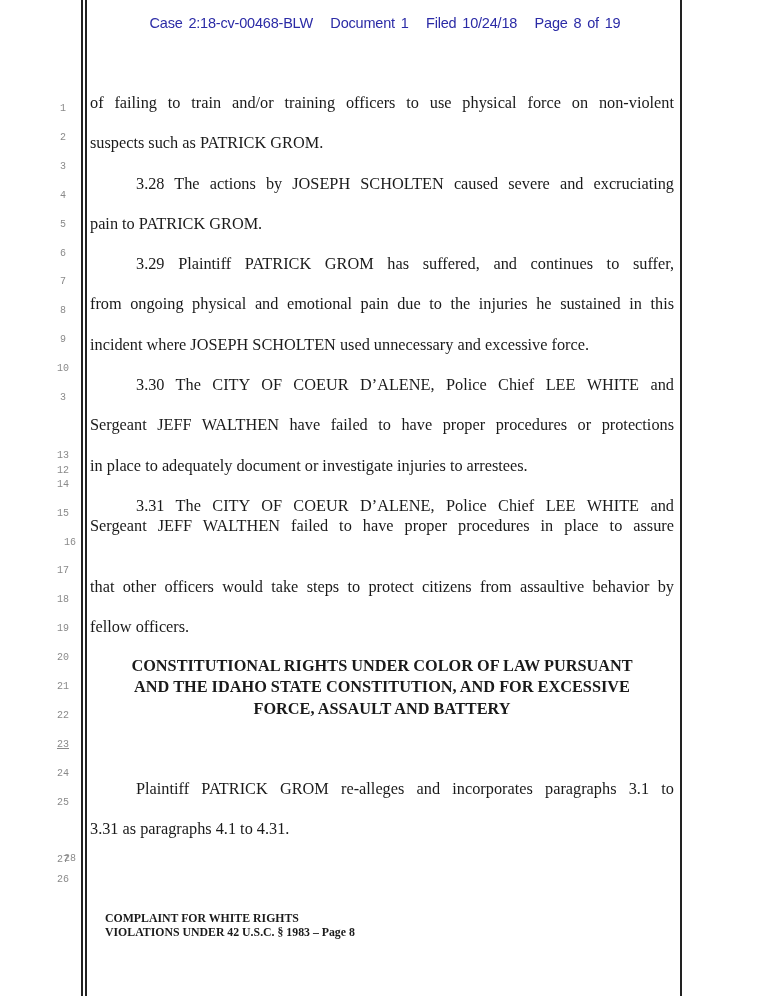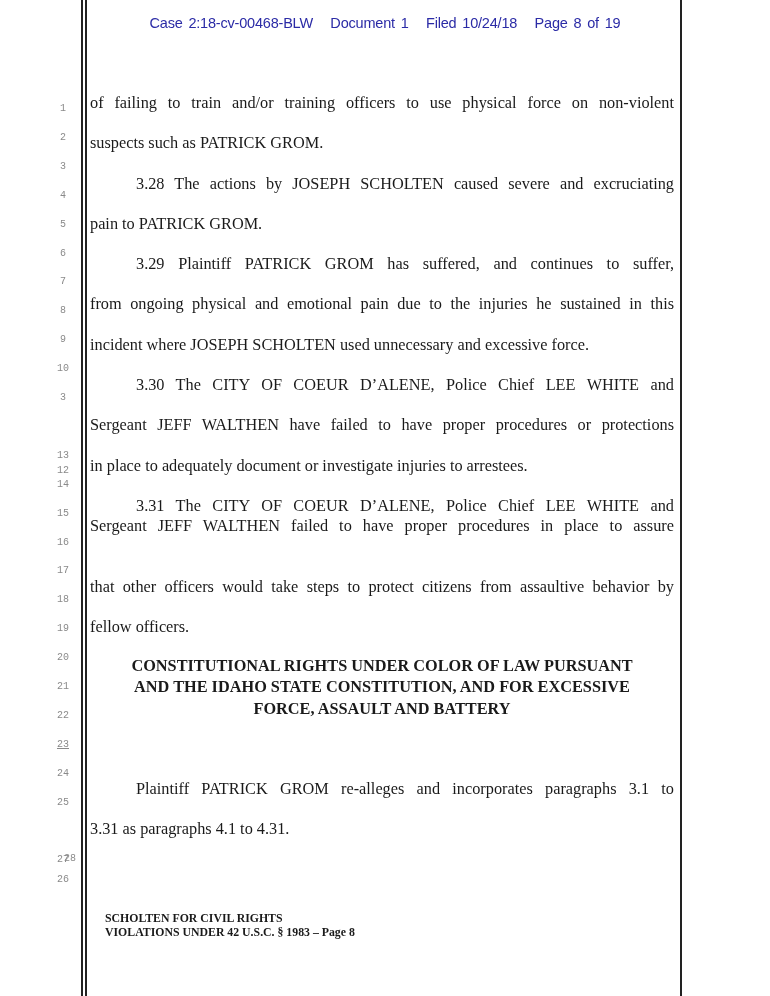--- a/index.html
+++ b/index.html
@@ -66,21 +66,21 @@
       <div class="ln" style="top: 247.5px;">6</div>
       <div class="ln" style="top: 276.4px;">7</div>
       <div class="ln" style="top: 305.3px;">8</div>
       <div class="ln" style="top: 334.2px;">9</div>
       <div class="ln" style="top: 363.1px;">10</div>
       <div class="ln" style="top: 392px;">3</div>
       <div class="ln" style="top: 420.9px; margin-top: 44px;">12</div>
       <div class="ln" style="top: 449.8px;">13</div>
       <div class="ln" style="top: 478.7px;">14</div>
       <div class="ln" style="top: 507.6px;">15</div>
-      <div class="ln" style="top: 536.5px;">16</div>
+      <div class="ln" style="top: 536.5px; text-align: right;">16</div>
       <div class="ln" style="top: 565.4px;">17</div>
       <div class="ln" style="top: 594.3px;">18</div>
       <div class="ln" style="top: 623.2px;">19</div>
       <div class="ln" style="top: 652.1px;">20</div>
       <div class="ln" style="top: 681px;">21</div>
       <div class="ln" style="top: 709.9px;">22</div>
       <div class="ln" style="top: 738.8px; text-decoration: underline;">23</div>
       <div class="ln" style="top: 767.7px;">24</div>
       <div class="ln" style="top: 796.6px;">25</div>
       <div class="ln" style="top: 825.5px; margin-top: 48px;">26</div>
@@ -110,16 +110,16 @@
     <div>AND THE IDAHO STATE CONSTITUTION, AND FOR EXCESSIVE</div>
     <div>FORCE, ASSAULT AND BATTERY</div>
   </div>
 
   <div class="body-text">
     <div class="line justify indent" style="top:779px">Plaintiff PATRICK GROM re-alleges and incorporates paragraphs 3.1 to</div>
     <div class="line" style="top:819px">3.31 as paragraphs 4.1 to 4.31.</div>
   </div>
 
   <div class="footer">
-    <div>SCHOLTEN FOR CIVIL RIGHTS</div>
+    <div>COMPLAINT FOR WHITE RIGHTS</div>
     <div>VIOLATIONS UNDER 42 U.S.C. § 1983 – Page 8</div>
   </div>
 </div>
 
 </body></html>

